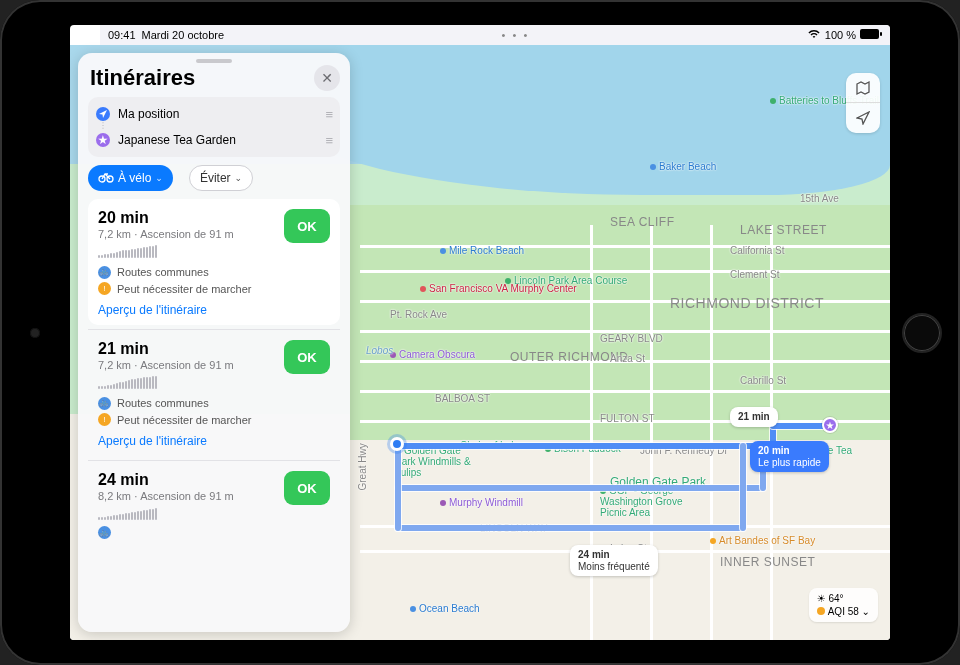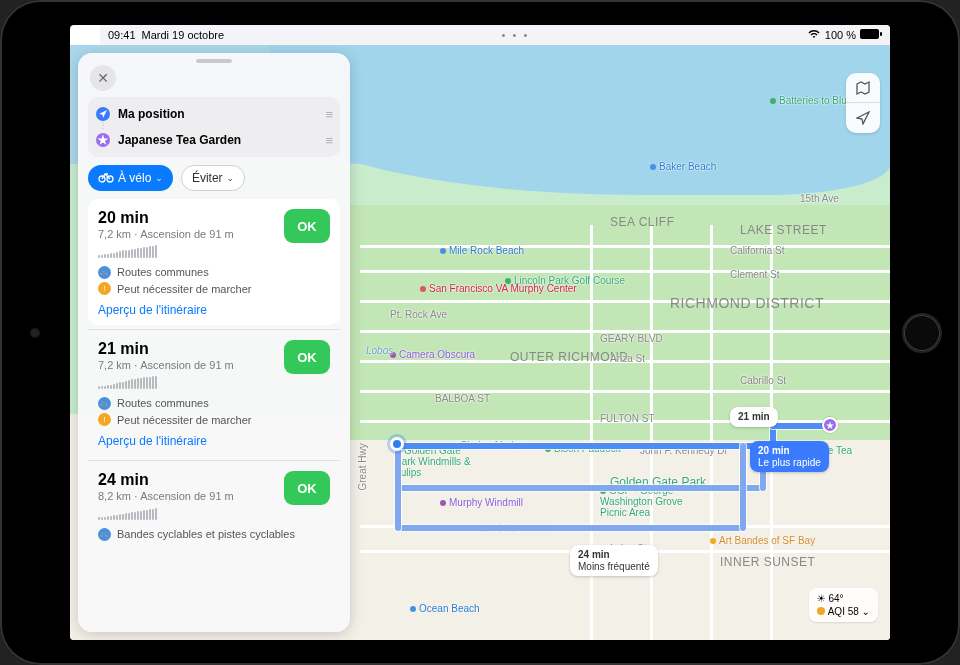--- a/index.html
+++ b/index.html
@@ -119,32 +119,32 @@
   }
   .panel-title { font-size: 22px; font-weight: 700; }
   .close-btn {
     width: 26px; height: 26px; border-radius: 50%; background: #e5e5ea;
     display:flex; align-items:center; justify-content:center; color:#6b6b70; font-size: 14px;
   }
 
   .waypoints {
     margin: 0 10px; background: #eeeef1; border-radius: 10px; padding: 4px 6px 4px 8px;
   }
-  .wp-row { display:flex; align-items:center; height: 26px; font-size: 12px; font-weight: bold; }
+  .wp-row { display:flex; align-items:center; height: 26px; font-size: 12px; }
   .wp-icon {
     width: 14px; height: 14px; border-radius: 50%; margin-right: 8px; flex-shrink:0;
     display:flex; align-items:center; justify-content:center; color:#fff;
   }
   .wp-icon.blue { background:#3a7bfd; }
   .wp-icon.purple { background:#9b6dec; }
   .wp-dots { width:14px; text-align:center; color:#b3b3b8; font-size:8px; line-height:4px; margin-right:8px;}
   .wp-label { flex: 1; }
   .wp-handle { color:#b3b3b8; font-size:13px; letter-spacing:1px; }
 
-  .mode-row { display:flex; gap: 8px; padding: 8px 10px; align-items:flex-start; }
+  .mode-row { display:flex; gap: 16px; padding: 8px 10px; align-items:flex-start; }
   .pill {
     display:inline-flex; align-items:center; gap:4px;
     height: 26px; padding: 0 10px; border-radius: 13px; font-size: 12px;
   }
   .pill.primary { background: #0a7aff; color: #fff; }
   .pill.secondary { background: #fff; color: #333; border:1px solid #d0d0d5; }
   .chev { font-size: 9px; opacity:.85; }
 
   .routes { flex: 1; overflow: hidden; padding: 0 10px 6px; }
   .route-card {
@@ -176,21 +176,21 @@
 
 <div class="ipad-frame">
   <div class="camera"></div>
   <div class="home-button"></div>
 
   <div class="screen">
 
     <div class="status-bar">
       <div class="status-left">
         <span>09:41</span>
-        <span>Mardi 19 octobre</span>
+        <span>Mardi 20 octobre</span>
       </div>
       <span class="dotdotdot">• • •</span>
       <div class="status-right">
         <span>
           <svg width="14" height="10" viewBox="0 0 14 10">
               <path d="M7 9 L5.6 7.6 A2 2 0 0 1 8.4 7.6 Z M3.5 5.5 A5 5 0 0 1 10.5 5.5 L9.5 6.5 A3.6 3.6 0 0 0 4.5 6.5 Z M1.4 3.4 A8 8 0 0 1 12.6 3.4 L11.6 4.4 A6.6 6.6 0 0 0 2.4 4.4 Z" fill="#000"></path>
             </svg>
         </span>
         <span>100 %</span>
         <span>
@@ -237,21 +237,21 @@
       <div class="poi" style="left:530px; top:368px; color:#888">FULTON ST</div>
       <div class="poi" style="left:570px; top:400px; color:#888">John F. Kennedy Dr</div>
       <div class="poi" style="left:410px; top:478px; color:#888">LINCOLN WAY</div>
       <div class="poi" style="left:540px; top:498px; color:#888">Irving St</div>
       <div class="poi" style="left:320px; top:264px; color:#888">Pt. Rock Ave</div>
       <div class="poi" style="left:292px; top:440px; color:#888; transform:rotate(-90deg); transform-origin:left">Great Hwy</div>
 
       <div class="poi" style="left:700px; top:50px; color:#3a7;"><span class="poi-dot green-dot"></span><span>Batteries to Bluffs Trail</span></div>
       <div class="poi" style="left:580px; top:116px; color:#2a7bcf"><span class="poi-dot blue-dot"></span><span>Baker Beach</span></div>
       <div class="poi" style="left:370px; top:200px; color:#2a7bcf"><span class="poi-dot blue-dot"></span><span>Mile Rock Beach</span></div>
-      <div class="poi" style="left:435px; top:230px; color:#3a7"><span class="poi-dot green-dot"></span><span>Lincoln Park Golf Course</span></div>
+      <div class="poi" style="left:435px; top:230px; color:#3a7"><span class="poi-dot green-dot"></span><span>Lincoln Park Area Course</span></div>
       <div class="poi" style="left:350px; top:238px; color:#c24"><span class="poi-dot red-dot"></span><span>San Francisco VA Murphy Center</span></div>
       <div class="poi" style="left:320px; top:304px; color:#8d5bd6"><span class="poi-dot purple-dot"></span><span>Camera Obscura</span></div>
       <div class="poi" style="left:296px; top:300px; color:#6aa0c9; font-style:italic">Lobos</div>
       <div class="poi" style="left:325px; top:400px; color:#3a7; max-width:80px; white-space:normal"><span class="poi-dot green-dot"></span><span>Golden Gate Park Windmills &amp; Tulips</span></div>
       <div class="poi" style="left:390px; top:395px; color:#3a7">Chain of Lakes</div>
       <div class="poi" style="left:475px; top:398px; color:#3a7"><span class="poi-dot green-dot"></span><span>Bison Paddock</span></div>
       <div class="poi" style="left:540px; top:430px; color:#3a7; font-size:12px">Golden Gate Park</div>
       <div class="poi" style="left:530px; top:440px; color:#3a7; max-width:110px; white-space:normal"><span class="poi-dot green-dot"></span><span>GGP - George Washington Grove Picnic Area</span></div>
       <div class="poi" style="left:370px; top:452px; color:#8d5bd6"><span class="poi-dot purple-dot"></span><span>Murphy Windmill</span></div>
       <div class="poi" style="left:640px; top:490px; color:#d68b2a"><span class="poi-dot orange-dot"></span><span>Art Bandes of SF Bay</span></div>
@@ -297,20 +297,21 @@
 
       <div class="weather">
         <div>☀ <span>64°</span></div>
         <div><span style="display:inline-block;width:8px;height:8px;border-radius:50%;background:#f5a623;margin-right:3px"></span><span>AQI</span> <span>58</span> ⌄</div>
       </div>
     </div>
 
     <div class="panel">
       <div class="grabber"></div>
       <div class="panel-header">
+        <div class="panel-title">Itinéraires</div>
         <div class="close-btn">
           <span>✕</span>
         </div>
       </div>
 
       <div class="waypoints">
         <div class="wp-row">
           <span class="wp-icon blue">
             <svg width="8" height="8" viewBox="0 0 8 8">
                 <path d="M0 4 L8 0 L4 8 L3.5 4.5 Z" fill="#fff"></path>
@@ -461,21 +462,20 @@
                   <span style="height:11px"></span>
                   <span style="height:11px"></span>
                   <span style="height:12px"></span>
               </div>
             </div>
             <div class="ok-btn">OK</div>
           </div>
           <div class="meta">
             <div class="line">
                 <span class="dotpill blue">🚲</span>
-                <span>Bandes cyclables et pistes cyclables</span>
               </div>
           </div>
         </div>
       </div>
     </div>
 
   </div>
 </div>
 
 </body></html>

